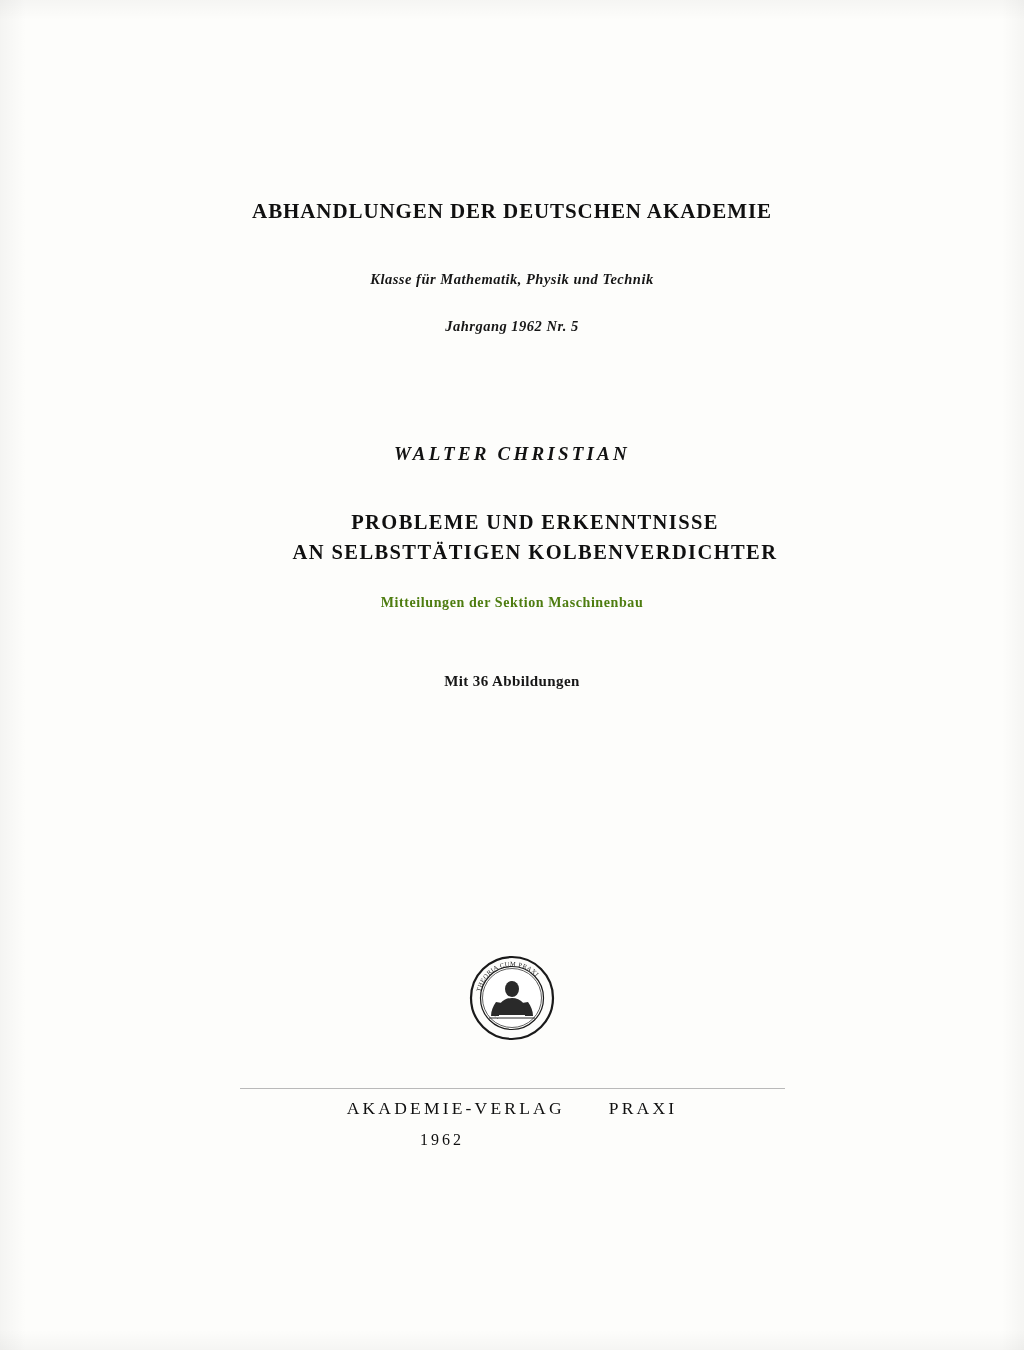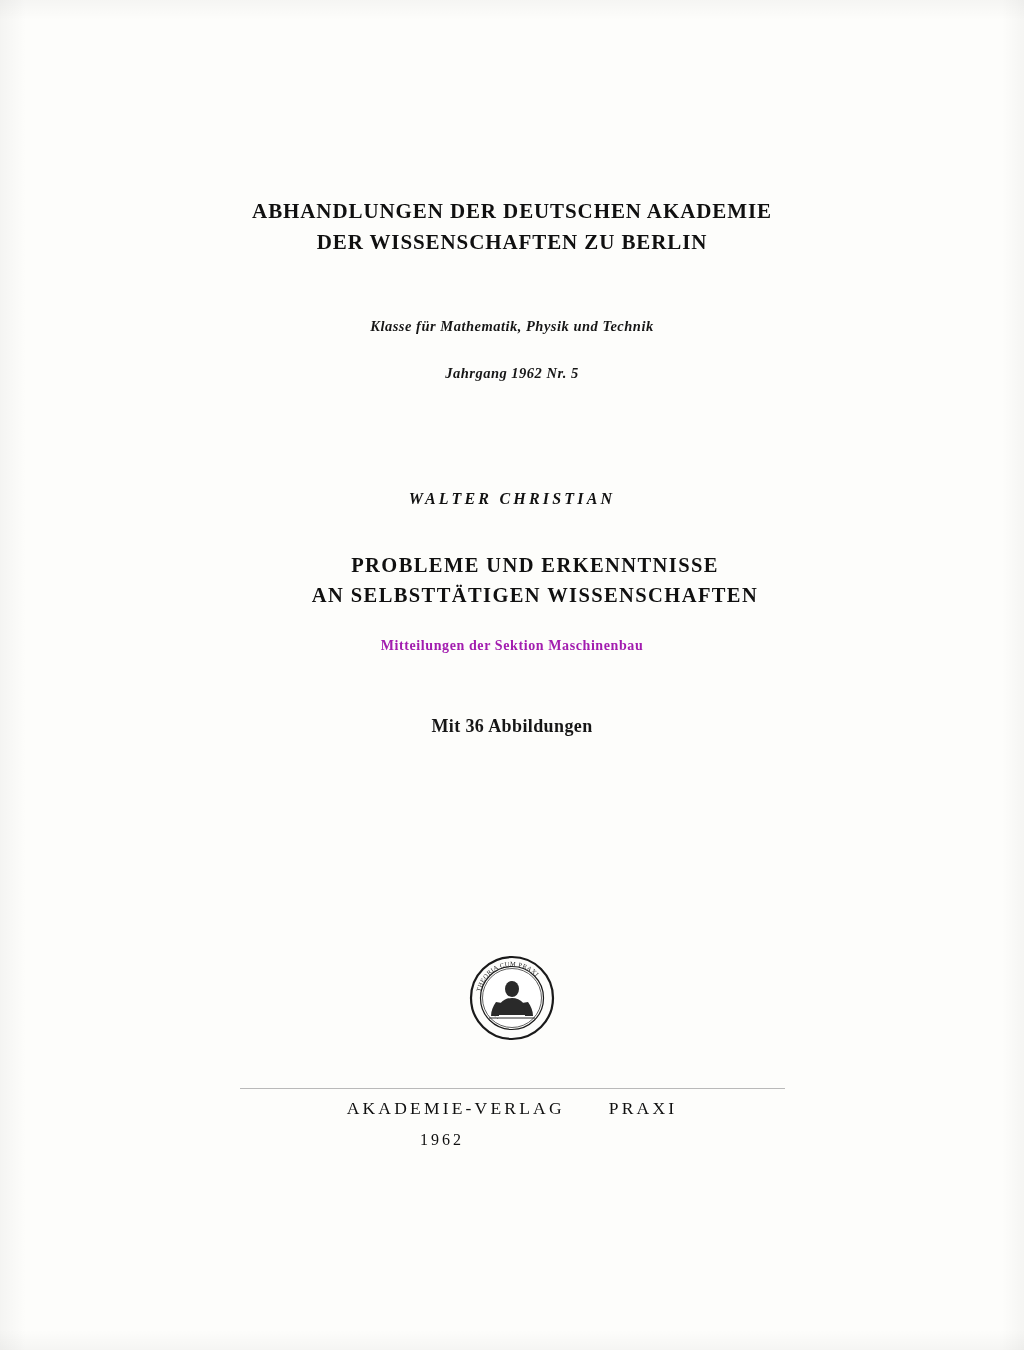--- a/index.html
+++ b/index.html
@@ -45,21 +45,21 @@
     font-family: "Liberation Serif", serif;
     font-weight: bold;
     font-size: 21px;
     letter-spacing: 0.9px;
     line-height: 31px;
     color: #101010;
   }
   .series-line { display: block; }
 
   .klasse {
-    margin-top: 60px;
+    margin-top: 44px;
     font-family: "Liberation Serif", serif;
     font-style: italic;
     font-weight: bold;
     font-size: 14.5px;
     letter-spacing: 0.5px;
     color: #161616;
   }
   .jahrgang {
     margin-top: 30px;
     font-family: "Liberation Serif", serif;
@@ -68,21 +68,21 @@
     font-size: 14.5px;
     letter-spacing: 0.5px;
     color: #161616;
   }
 
   .author {
     margin-top: 108px;
     font-family: "Liberation Serif", serif;
     font-style: italic;
     font-weight: bold;
-    font-size: 16px;
+    font-size: 19px;
     letter-spacing: 3.2px;
     color: #121212;
     text-align: center;
   }
 
   .doc-title {
     margin-top: 42px;
     font-family: "Liberation Serif", serif;
     font-weight: bold;
     font-size: 20.5px;
@@ -92,28 +92,28 @@
     padding-left: 46px;
   }
   .doc-title span { display: block; }
 
   .subtitle {
     margin-top: 28px;
     font-family: "Liberation Serif", serif;
     font-weight: bold;
     font-size: 14px;
     letter-spacing: 0.6px;
-    color: #a21caf;
+    color: #4d7c0f;
   }
 
   .figures {
     margin-top: 62px;
     font-family: "Liberation Serif", serif;
     font-weight: bold;
-    font-size: 18px;
+    font-size: 15px;
     letter-spacing: 0.4px;
     color: #161616;
   }
 
   
   .emblem-wrap {
     position: absolute;
     left: 0;
     top: 955px;
     width: 1024px;
@@ -159,31 +159,30 @@
   }
 </style>
 </head>
 <body>
 
 <div class="page">
   <div class="content">
 
     <div class="series-title">
       <span class="series-line">ABHANDLUNGEN DER DEUTSCHEN AKADEMIE</span>
-      <span class="series-line">DER WISSENSCHAFTEN ZU BERLIN</span>
     </div>
 
     <div class="klasse">Klasse für Mathematik, Physik und Technik</div>
     <div class="jahrgang">Jahrgang 1962 Nr. 5</div>
 
     <div class="author">WALTER CHRISTIAN</div>
 
     <div class="doc-title">
       <span>PROBLEME UND ERKENNTNISSE</span>
-      <span>AN SELBSTTÄTIGEN WISSENSCHAFTEN</span>
+      <span>AN SELBSTTÄTIGEN KOLBENVERDICHTER</span>
     </div>
 
     <div class="subtitle">Mitteilungen der Sektion Maschinenbau</div>
 
     <div class="figures">Mit 36 Abbildungen</div>
   </div>
 
   <div class="emblem-wrap">
     <span class="emblem">
       <svg width="86" height="86" viewBox="0 0 86 86" xmlns="http://www.w3.org/2000/svg">

